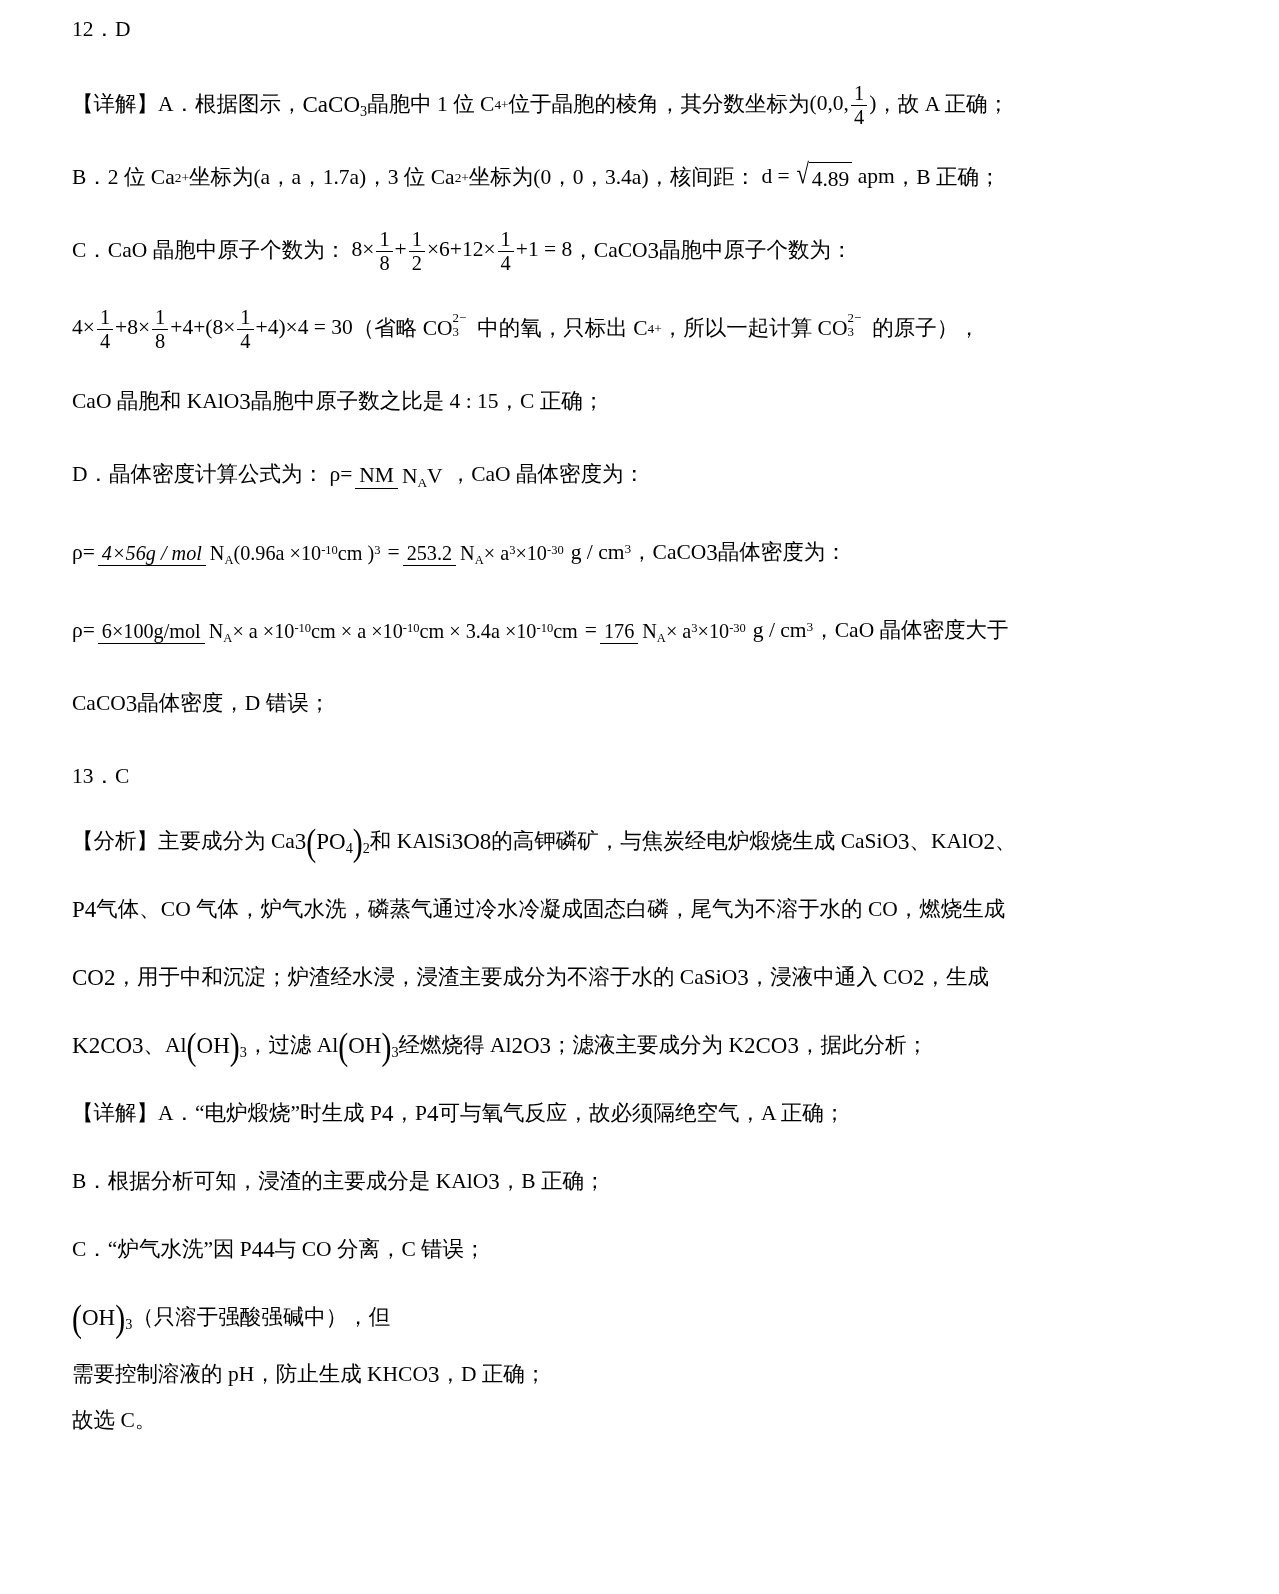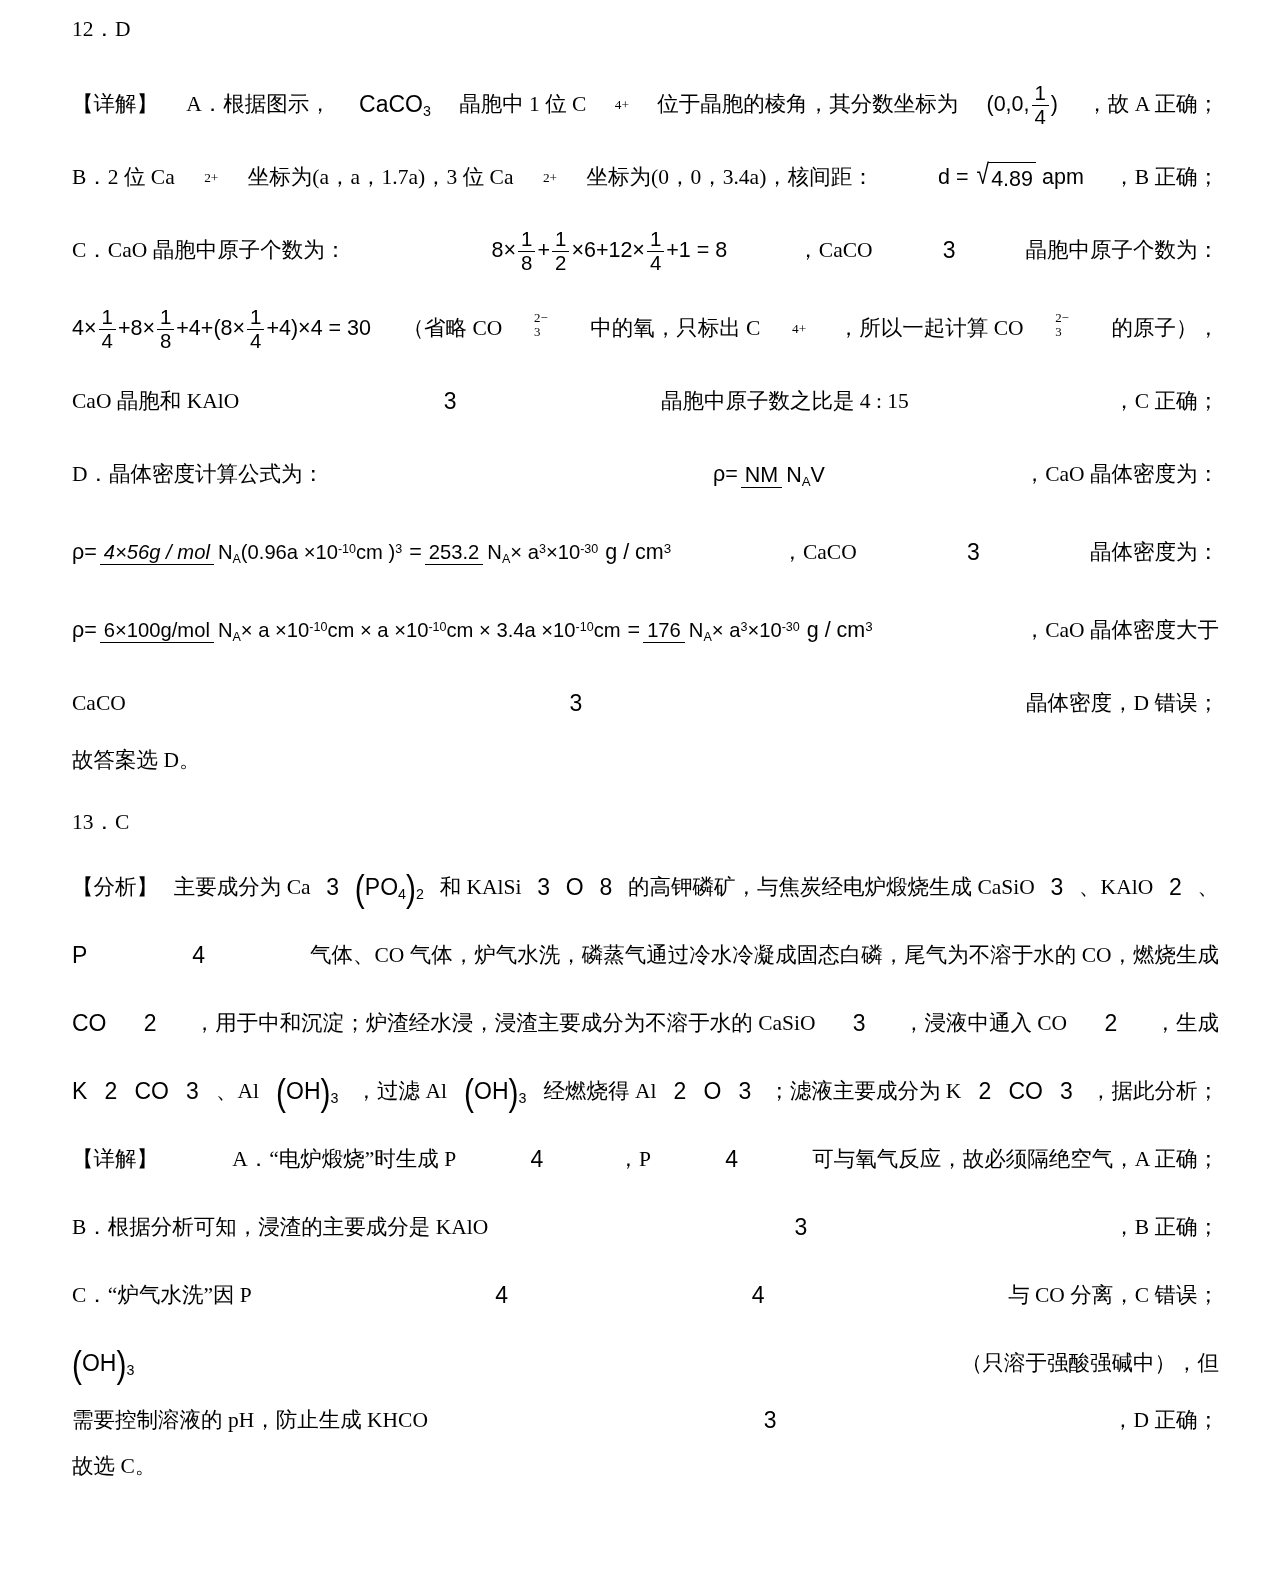--- a/index.html
+++ b/index.html
@@ -24,40 +24,39 @@
   .body-col {
     padding: 10px 60px 0 72px;
   }
 
   
   .para {
     font-size: 21.5px;
     line-height: 1.35;
     margin: 0 0 0 0;
     white-space: nowrap;
-    justify-content: space-between;
   }
 
   .row-tall   { min-height: 78px;  display: flex; align-items: center; }
   .row-mid    { min-height: 68px;  display: flex; align-items: center; }
   .row-short  { min-height: 46px;  display: flex; align-items: center; }
   .row-xshort { min-height: 40px;  display: flex; align-items: center; }
 
   .heading {
     font-size: 21.5px;
     line-height: 1.2;
   }
 
   
   .han { font-family: "Liberation Serif", "DejaVu Serif", serif; }
   .lat { font-family: "Liberation Serif", "DejaVu Serif", serif; }
 
   
   .chem, .math {
-    font-family: Liberation Sans, sans-serif;
+    font-family: Liberation Serif, serif;
     white-space: nowrap;
   }
   .chem { font-size: 23px; }
   sub { font-size: 0.62em; vertical-align: -0.28em; }
   sup { font-size: 0.62em; vertical-align: 0.48em; }
 
   
   .updown {
     display: inline-block;
     vertical-align: baseline;
@@ -248,23 +247,20 @@
           </span><span>g / cm</span><sup>3</sup></span>
         <span class="han">，CaO 晶体密度大于</span>
     </div>
 
     <div class="para row-mid">
       <span class="han">CaCO</span>
         <sub class="chem">3</sub>
         <span class="han">晶体密度，D 错误；</span>
     </div>
 
-    <div class="para row-short">
-      <span class="han">故答案选 D。</span>
-    </div>
 
     <div class="spacer-s"></div>
 
     <div class="heading row-short">
       <span>13．C</span>
     </div>
 
     <div class="spacer-xs"></div>
 
     <div class="para row-mid">

